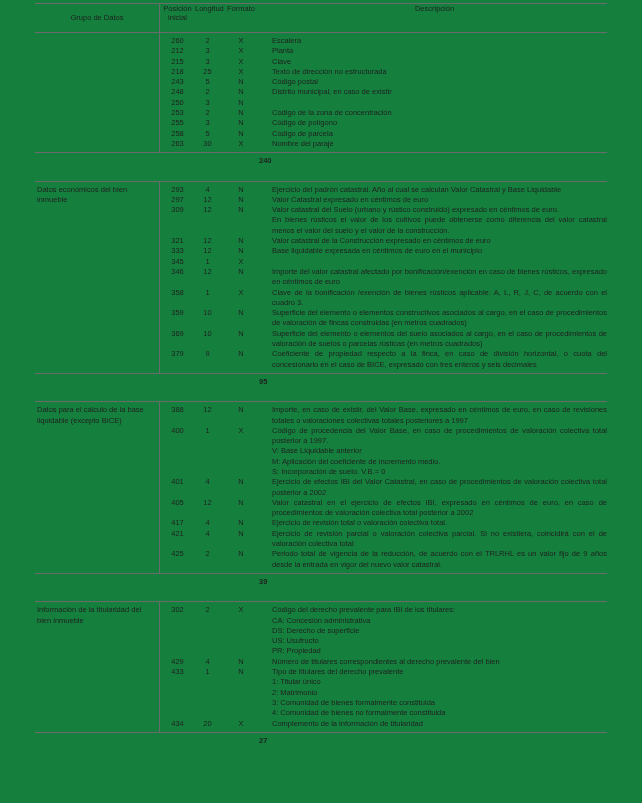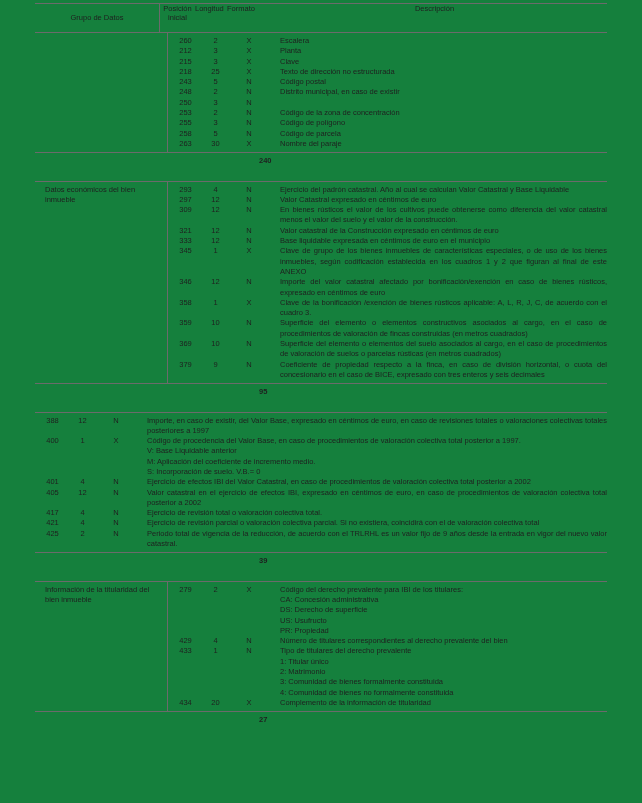--- a/index.html
+++ b/index.html
@@ -44,21 +44,21 @@
     text-align:justify;
   }
   .th-pos{line-height:9px;}
   .th-desc{text-align:center;padding-left:0;}
   
   .group-main{
     display:flex;
     border-bottom:1px solid #6b6b6b;
   }
   .group:not(:first-child) .group-main{border-top:1px solid #6b6b6b;}
-  .group-main .c-group{padding:3px 2px 0 2px;margin-left:8px;}
+  .group-main .c-group{padding:3px 2px 0 2px;}
   .rows{flex:1;padding:3px 0;}
   .row{display:flex;align-items:flex-start;}
   .group-total{padding:3px 0 14px 224px;font-weight:bold;}
   .group:last-child .group-total{padding-bottom:4px;}
   .p{text-align:justify;}
 </style>
 </head>
 <body>
 
 <div class="page">
@@ -189,20 +189,21 @@
                 <div class="c-fmt">N</div>
                 <div class="c-desc">
                   <div class="p">Valor Catastral expresado en céntimos de euro</div>
                 </div>
               </div>
               <div class="row">
                 <div class="c-pos">309</div>
                 <div class="c-len">12</div>
                 <div class="c-fmt">N</div>
                 <div class="c-desc">
+                  <div class="p">Valor catastral del Suelo (urbano y rústico construido) expresado en céntimos de euro.</div>
                   <div class="p">En bienes rústicos el valor de los cultivos puede obtenerse como diferencia del valor catastral menos el valor del suelo y el valor de la construcción.</div>
                 </div>
               </div>
               <div class="row">
                 <div class="c-pos">321</div>
                 <div class="c-len">12</div>
                 <div class="c-fmt">N</div>
                 <div class="c-desc">
                   <div class="p">Valor catastral de la Construcción expresado en céntimos de euro</div>
                 </div>
@@ -212,23 +213,20 @@
                 <div class="c-len">12</div>
                 <div class="c-fmt">N</div>
                 <div class="c-desc">
                   <div class="p">Base liquidable expresada en céntimos de euro en el municipio</div>
                 </div>
               </div>
               <div class="row">
                 <div class="c-pos">345</div>
                 <div class="c-len">1</div>
                 <div class="c-fmt">X</div>
-                <div class="c-desc">
-                  <div class="p">Clave de grupo de los bienes inmuebles de características especiales, o de uso de los bienes inmuebles, según codificación establecida en los cuadros 1 y 2 que figuran al final de este ANEXO</div>
-                </div>
               </div>
               <div class="row">
                 <div class="c-pos">346</div>
                 <div class="c-len">12</div>
                 <div class="c-fmt">N</div>
                 <div class="c-desc">
                   <div class="p">Importe del valor catastral afectado por bonificación/exención en caso de bienes rústicos, expresado en céntimos de euro</div>
                 </div>
               </div>
               <div class="row">
@@ -262,20 +260,21 @@
                 <div class="c-desc">
                   <div class="p">Coeficiente de propiedad respecto a la finca, en caso de división horizontal, o cuota del concesionario en el caso de BICE, expresado con tres enteros y seis decimales</div>
                 </div>
               </div>
             </div>
           </div>
           <div class="group-total">95</div>
         </div>
         <div class="group">
           <div class="group-main">
+            <div class="c-group group-name">Datos para el cálculo de la base liquidable (excepto BICE)</div>
             <div class="rows">
               <div class="row">
                 <div class="c-pos">388</div>
                 <div class="c-len">12</div>
                 <div class="c-fmt">N</div>
                 <div class="c-desc">
                   <div class="p">Importe, en caso de existir, del Valor Base, expresado en céntimos de euro, en caso de revisiones totales o valoraciones colectivas totales posteriores a 1997</div>
                 </div>
               </div>
               <div class="row">
@@ -331,21 +330,21 @@
               </div>
             </div>
           </div>
           <div class="group-total">39</div>
         </div>
         <div class="group">
           <div class="group-main">
             <div class="c-group group-name">Información de la titularidad del bien inmueble</div>
             <div class="rows">
               <div class="row">
-                <div class="c-pos">279</div>
+                <div class="c-pos">302</div>
                 <div class="c-len">2</div>
                 <div class="c-fmt">X</div>
                 <div class="c-desc">
                   <div class="p">Código del derecho prevalente para IBI de los titulares:</div>
                   <div class="p">CA: Concesión administrativa</div>
                   <div class="p">DS: Derecho de superficie</div>
                   <div class="p">US: Usufructo</div>
                   <div class="p">PR: Propiedad</div>
                 </div>
               </div>

